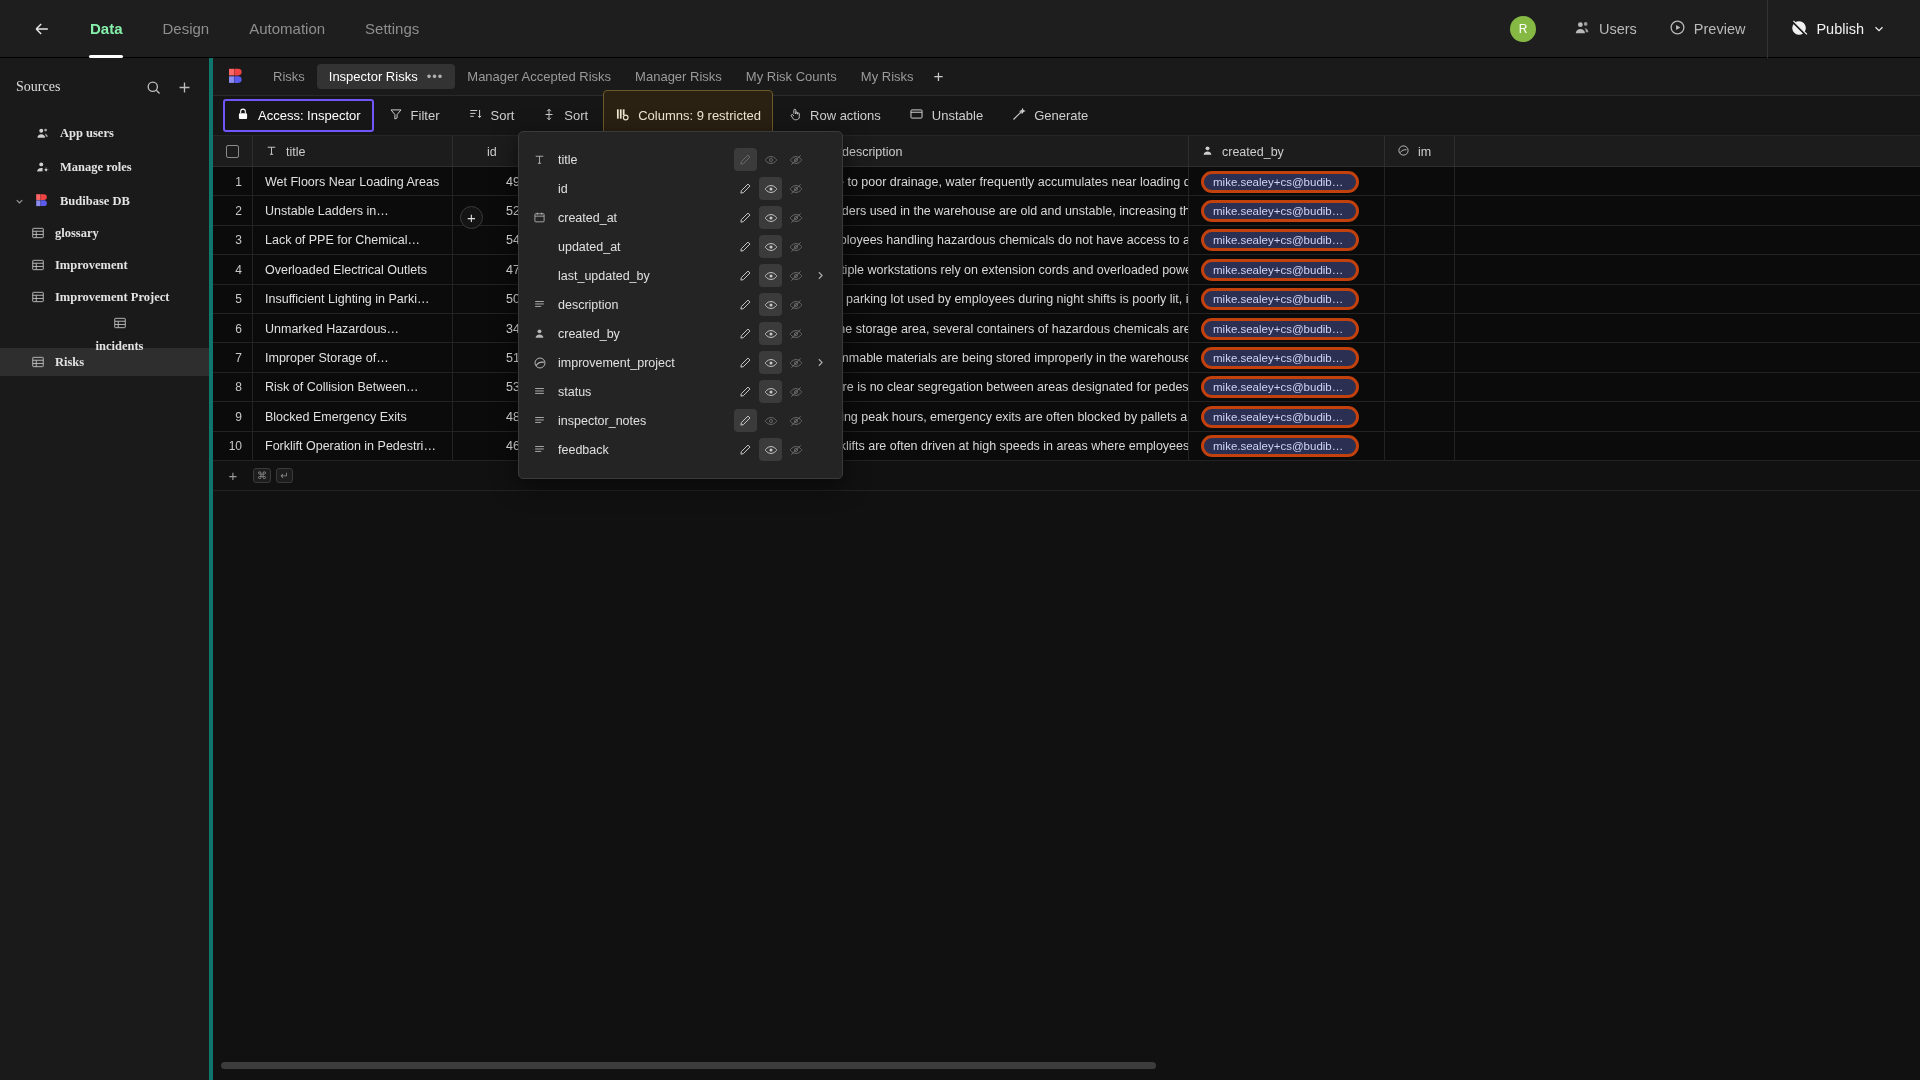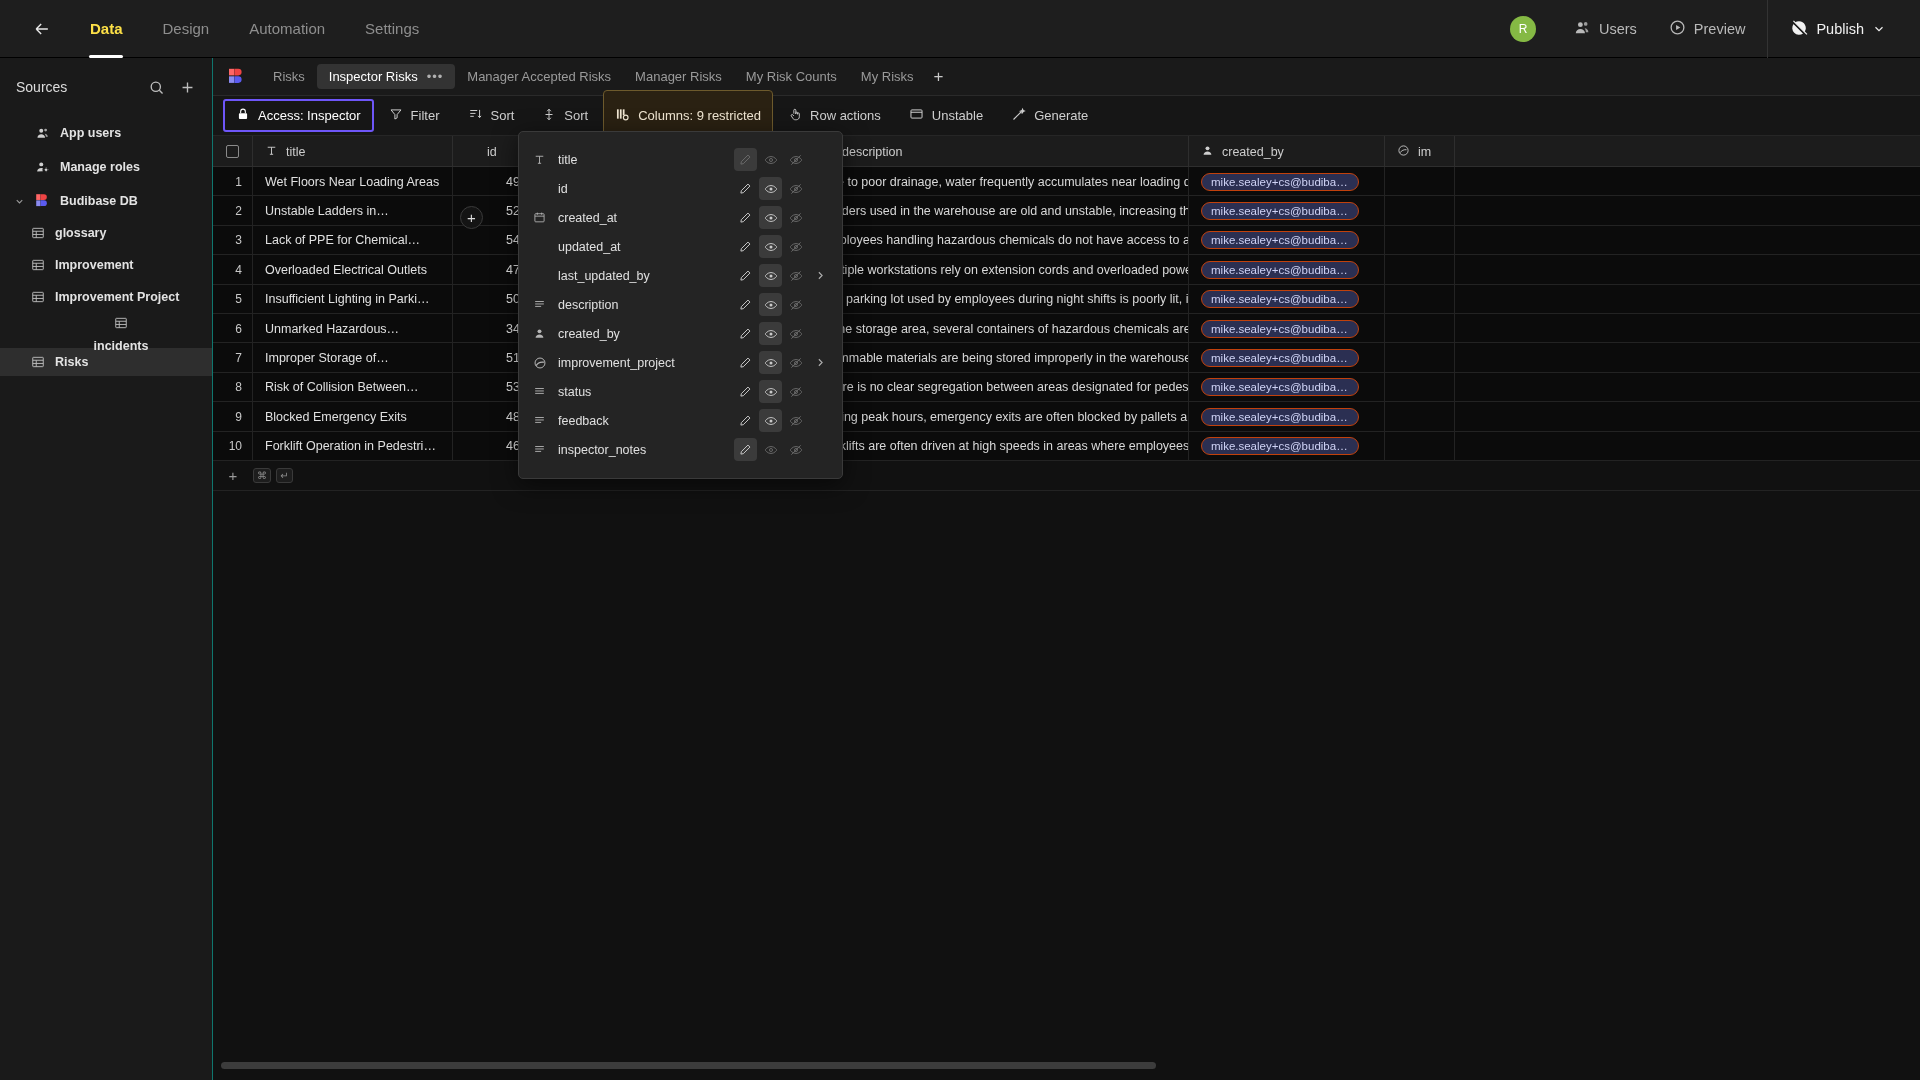--- a/index.html
+++ b/index.html
@@ -23,21 +23,21 @@
     display: flex; align-items: center; justify-content: center;
     color: #e8e8e8; cursor: pointer;
   }
   .nav-items { display: flex; align-items: center; gap: 0px; margin-left: 8px; height: 58px; }
   .nav-item {
     position: relative;
     padding: 0 20px; height: 58px; line-height: 58px;
     font-size: 15px; color: #8e8e8e; cursor: pointer;
     white-space: nowrap;
   }
-  .nav-item.active { color: #fde047; font-weight: bold; }
+  .nav-item.active { color: #86efac; font-weight: bold; }
   .nav-item.active::after {
     content: ""; position: absolute; left: 50%; transform: translateX(-50%);
     bottom: 0; width: 34px; height: 3px; background: #fff; border-radius: 2px;
   }
   .app-title {
     position: absolute; left: 0; width: 1920px; text-align: center;
     font-size: 16px; color: #fff; pointer-events: none;
   }
   .topnav-right {
     position: absolute; right: 0; top: 0; height: 58px;
@@ -54,21 +54,22 @@
     color: #b9b9b9; font-size: 14.5px; cursor: pointer;
     padding: 0 16px; height: 58px; white-space: nowrap;
   }
   .tr-sep { width: 1px; height: 58px; background: #333; margin: 0 6px; }
   .tr-btn svg { flex: none; }
 
   
   .sidebar {
     position: absolute; top: 58px; left: 0; width: 213px; height: 1022px;
     background: #1a1a1a;
-    border-right: 1px solid #0f766e;
+    border-right: 4px solid #0f766e;
+    font-family: Liberation Serif, serif;
   }
   .sources-head {
     height: 38px; display: flex; align-items: center;
     padding: 0 16px; margin-top: 10px;
   }
   .sources-title { font-size: 14px; color: #ddd; flex: 1; }
   .src-icon { color: #bdbdbd; cursor: pointer; margin-left: 14px; display:flex; }
   .src-list { margin-top: 14px; }
   .src-row {
     height: 26px; display: flex; align-items: center;
@@ -139,21 +140,21 @@
   .gr-cell {
     display: flex; align-items: center;
     font-size: 12.5px; color: #e0e0e0; padding: 0 12px;
     border-right: 1px solid #232323; flex: none; height: 29.4px;
     overflow: hidden; white-space: nowrap;
   }
   .gr-cell.num { width: 40px; justify-content: flex-end; padding-right: 10px; color: #c9c9c9; font-size:12px;}
   .gr-cell.right { justify-content: flex-end; }
   .gr-cell.desc { color: #d8d8d8; }
   .pill {
-    background: #2b2f52; border: 1px solid #c2410c; color: #cfd3f5;
+    background: #2b2f52; border: 3px solid #c2410c; color: #cfd3f5;
     font-size: 11.5px; border-radius: 11px; padding: 2px 9px;
     max-width: 158px; overflow: hidden; text-overflow: ellipsis; white-space: nowrap;
   }
   .addrow {
     height: 30px; display: flex; align-items: center; background: #111;
     border-bottom: 1px solid #232323;
   }
   .addrow .plus { width: 40px; text-align: center; color: #9a9a9a; font-size: 15px; cursor: pointer;}
   .kbd {
     display: inline-flex; align-items: center; justify-content: center;
@@ -946,20 +947,50 @@
           <span class="act-spacer"></span>
         </span>
       </div>
 
       <div class="col-row">
         <span class="col-icon">
           <svg width="13" height="13" viewBox="0 0 24 24" fill="none" stroke="currentColor" stroke-width="1.7">
               <path d="M4 6.5h16M4 11h16M4 15.5h11"></path>
             </svg>
         </span>
+        <span class="col-label">inspector_notes</span>
+        <span class="col-actions">
+          <span class="act on">
+            <svg width="13" height="13" viewBox="0 0 24 24" fill="none" stroke="currentColor" stroke-width="1.8">
+                <path d="M16.5 3.8l3.7 3.7L8 19.7l-4.5.8.8-4.5z"></path>
+              </svg>
+          </span>
+          <span class="act dim">
+            <svg width="14" height="14" viewBox="0 0 24 24" fill="none" stroke="currentColor" stroke-width="1.6">
+                <path d="M2 12s3.8-6 10-6 10 6 10 6-3.8 6-10 6-10-6-10-6z"></path>
+                <circle cx="12" cy="12" r="2.6"></circle>
+              </svg>
+          </span>
+          <span class="act dim">
+            <svg width="14" height="14" viewBox="0 0 24 24" fill="none" stroke="currentColor" stroke-width="1.6">
+                <path d="M2 12s3.8-6 10-6 10 6 10 6-3.8 6-10 6-10-6-10-6z"></path>
+                <circle cx="12" cy="12" r="2.6"></circle>
+                <path d="M4 20L20 4"></path>
+              </svg>
+          </span>
+          <span class="act-spacer"></span>
+        </span>
+      </div>
+
+      <div class="col-row">
+        <span class="col-icon">
+          <svg width="13" height="13" viewBox="0 0 24 24" fill="none" stroke="currentColor" stroke-width="1.7">
+              <path d="M4 6.5h16M4 11h16M4 15.5h11"></path>
+            </svg>
+        </span>
         <span class="col-label">feedback</span>
         <span class="col-actions">
           <span class="act">
             <svg width="13" height="13" viewBox="0 0 24 24" fill="none" stroke="currentColor" stroke-width="1.8">
                 <path d="M16.5 3.8l3.7 3.7L8 19.7l-4.5.8.8-4.5z"></path>
               </svg>
           </span>
           <span class="act on">
             <svg width="14" height="14" viewBox="0 0 24 24" fill="none" stroke="currentColor" stroke-width="1.6">
                 <path d="M2 12s3.8-6 10-6 10 6 10 6-3.8 6-10 6-10-6-10-6z"></path>
@@ -970,49 +1001,19 @@
             <svg width="14" height="14" viewBox="0 0 24 24" fill="none" stroke="currentColor" stroke-width="1.6">
                 <path d="M2 12s3.8-6 10-6 10 6 10 6-3.8 6-10 6-10-6-10-6z"></path>
                 <circle cx="12" cy="12" r="2.6"></circle>
                 <path d="M4 20L20 4"></path>
               </svg>
           </span>
           <span class="act-spacer"></span>
         </span>
       </div>
 
-      <div class="col-row">
-        <span class="col-icon">
-          <svg width="13" height="13" viewBox="0 0 24 24" fill="none" stroke="currentColor" stroke-width="1.7">
-              <path d="M4 6.5h16M4 11h16M4 15.5h11"></path>
-            </svg>
-        </span>
-        <span class="col-label">inspector_notes</span>
-        <span class="col-actions">
-          <span class="act on">
-            <svg width="13" height="13" viewBox="0 0 24 24" fill="none" stroke="currentColor" stroke-width="1.8">
-                <path d="M16.5 3.8l3.7 3.7L8 19.7l-4.5.8.8-4.5z"></path>
-              </svg>
-          </span>
-          <span class="act dim">
-            <svg width="14" height="14" viewBox="0 0 24 24" fill="none" stroke="currentColor" stroke-width="1.6">
-                <path d="M2 12s3.8-6 10-6 10 6 10 6-3.8 6-10 6-10-6-10-6z"></path>
-                <circle cx="12" cy="12" r="2.6"></circle>
-              </svg>
-          </span>
-          <span class="act dim">
-            <svg width="14" height="14" viewBox="0 0 24 24" fill="none" stroke="currentColor" stroke-width="1.6">
-                <path d="M2 12s3.8-6 10-6 10 6 10 6-3.8 6-10 6-10-6-10-6z"></path>
-                <circle cx="12" cy="12" r="2.6"></circle>
-                <path d="M4 20L20 4"></path>
-              </svg>
-          </span>
-          <span class="act-spacer"></span>
-        </span>
-      </div>
-
     </div>
   </div>
 </div>
 
 <div class="hscroll">
   <div class="thumb"></div>
 </div>
 
 </body></html>

